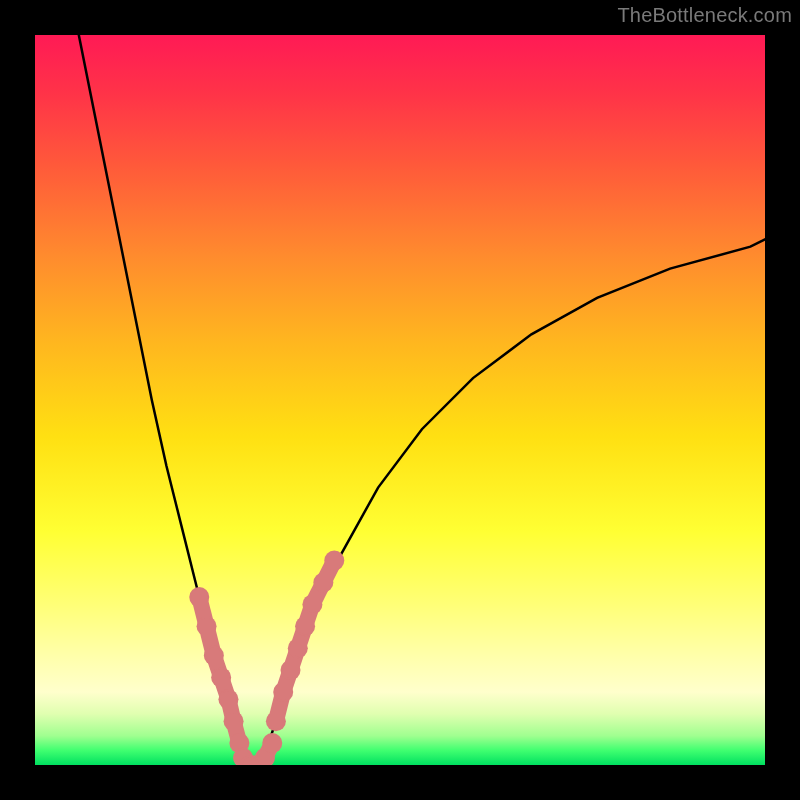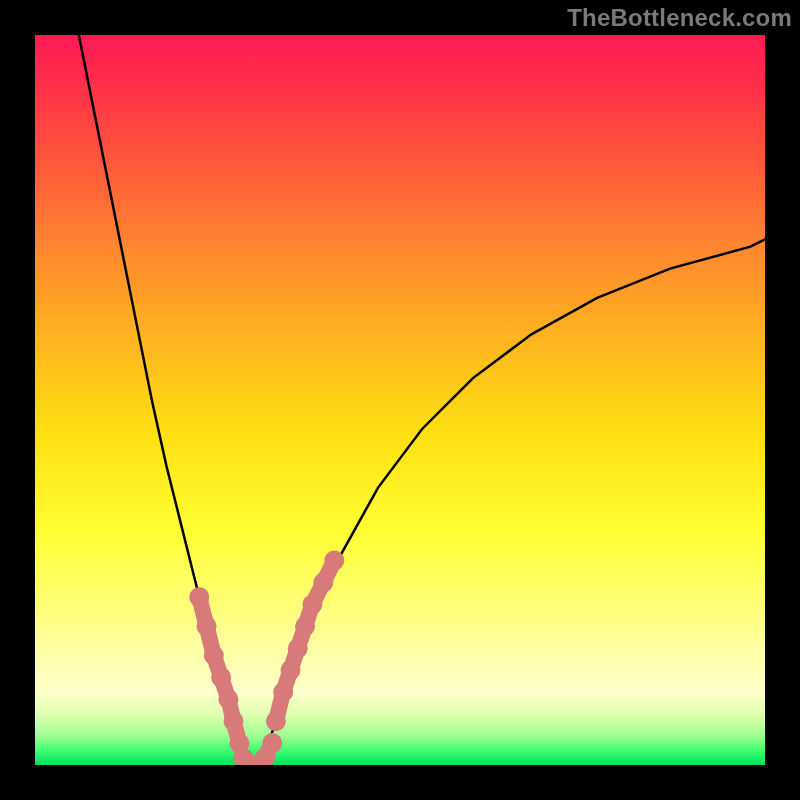--- a/index.html
+++ b/index.html
@@ -44,22 +44,22 @@
     position: absolute;
     left: 0; top: 0;
     width: 730px;
     height: 730px;
   }
   .watermark {
     position: absolute;
     top: 4px;
     right: 8px;
     color: #7a7a7a;
-    font-size: 24px;
-    font-weight: 700;
+    font-size: 20px;
+    font-weight: 400;
     letter-spacing: 0.2px;
     user-select: none;
   }
 </style>
 </head>
 <body>
 
 <div class="frame">
 
   <div class="watermark">TheBottleneck.com</div>

